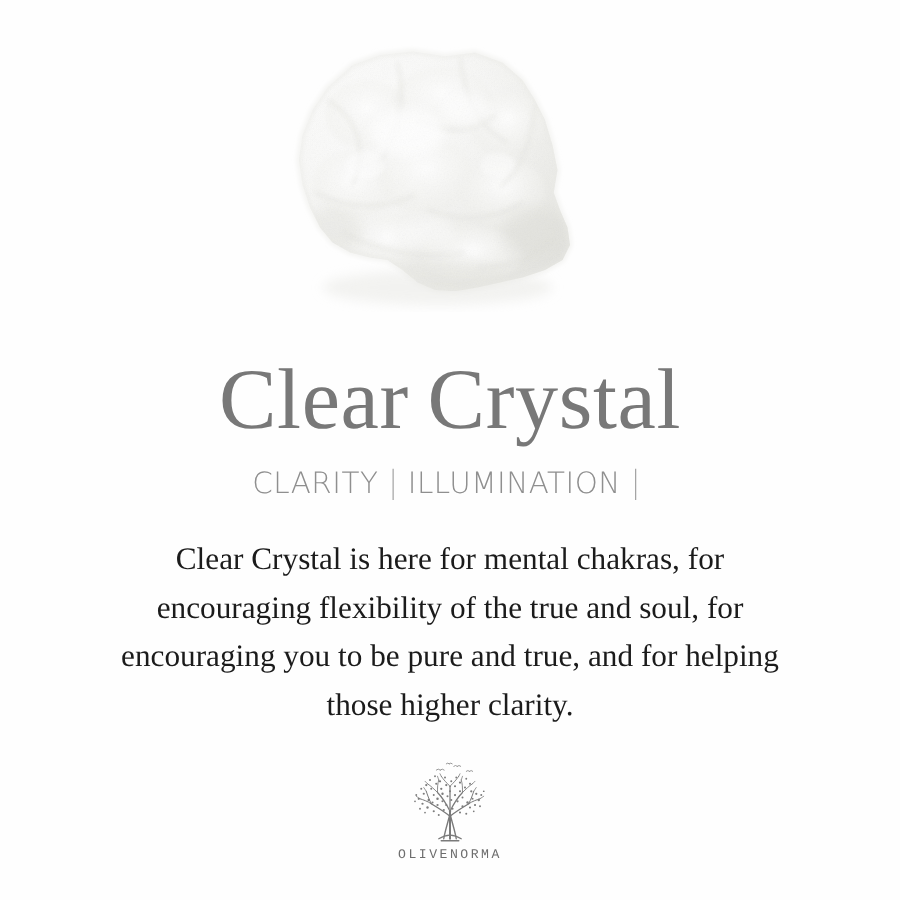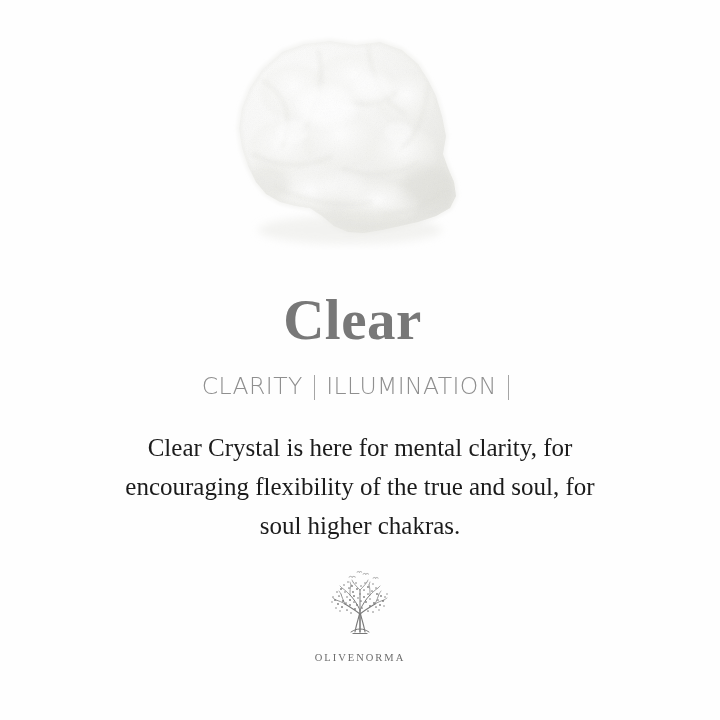--- a/index.html
+++ b/index.html
@@ -46,22 +46,22 @@
     display: block;
     width: 248px;
     height: 224px;
   }
 
   
   .title {
     margin: 0;
     padding: 0;
     font-family: "Liberation Serif", "DejaVu Serif", serif;
-    font-size: 57px;
-    font-weight: 700;
+    font-size: 69px;
+    font-weight: 400;
     letter-spacing: 0.5px;
     color: #787878;
     line-height: 1;
     text-align: center;
     height: 62px;
     display: flex;
     align-items: center;
     justify-content: center;
     width: 100%;
   }
@@ -119,22 +119,22 @@
     display: flex;
     flex-direction: column;
     align-items: center;
   }
   .logo-mark {
     width: 78px;
     height: 66px;
     display: block;
   }
   .brand-name {
-    margin-top: 17px;
-    font-family: Liberation Serif, serif;
+    margin-top: 4px;
+    font-family: Liberation Mono, monospace;
     font-size: 10.5px;
     font-weight: 400;
     letter-spacing: 2.0px;
     color: #6d6d6d;
     text-align: center;
     line-height: 1;
   }
 </style>
 </head>
 <body>
@@ -229,33 +229,35 @@
                  L142,197 L126,196 L112,190 L100,180 L88,172 L74,170
                  L58,166 L44,158 L34,146 L26,130 L20,112 L17,92
                  L20,72 L28,52 L40,34 Z" fill="none" stroke="#eaeae6" stroke-width="2" filter="url(#soft)"></path>
       </svg>
     </div>
   </div>
 
   <h1 class="title">
     <span>Clear</span>
     <span class="gap"></span>
+    <span>Crystal</span>
   </h1>
 
   <div class="subtitle">
     <span class="kw">CLARITY</span>
     <span class="sep"></span>
     <span class="kw">ILLUMINATION</span>
     <span class="sep tight"></span>
   </div>
 
   <p class="body-copy">
-    <span class="ln">Clear Crystal is here for mental clarity, for</span>
+    <span class="ln">Clear Crystal is here for mental chakras, for</span>
     <span class="ln">encouraging flexibility of the true and soul, for</span>
-    <span class="ln">soul higher chakras.</span>
+    <span class="ln">encouraging you to be pure and true, and for helping</span>
+    <span class="ln">those higher clarity.</span>
   </p>
 
   <div class="logo-block">
     <svg class="logo-mark" viewBox="0 0 78 66">
       <g stroke="#7a7a7a" fill="none" stroke-width="0.75" stroke-linecap="round">
 
         <path d="M39,62 L39,40" stroke-width="1.6"></path>
         <path d="M34,62 C35,56 37,50 38.5,44" stroke-width="1.1"></path>
         <path d="M44,62 C43,56 41,50 39.5,44" stroke-width="1.1"></path>
 

